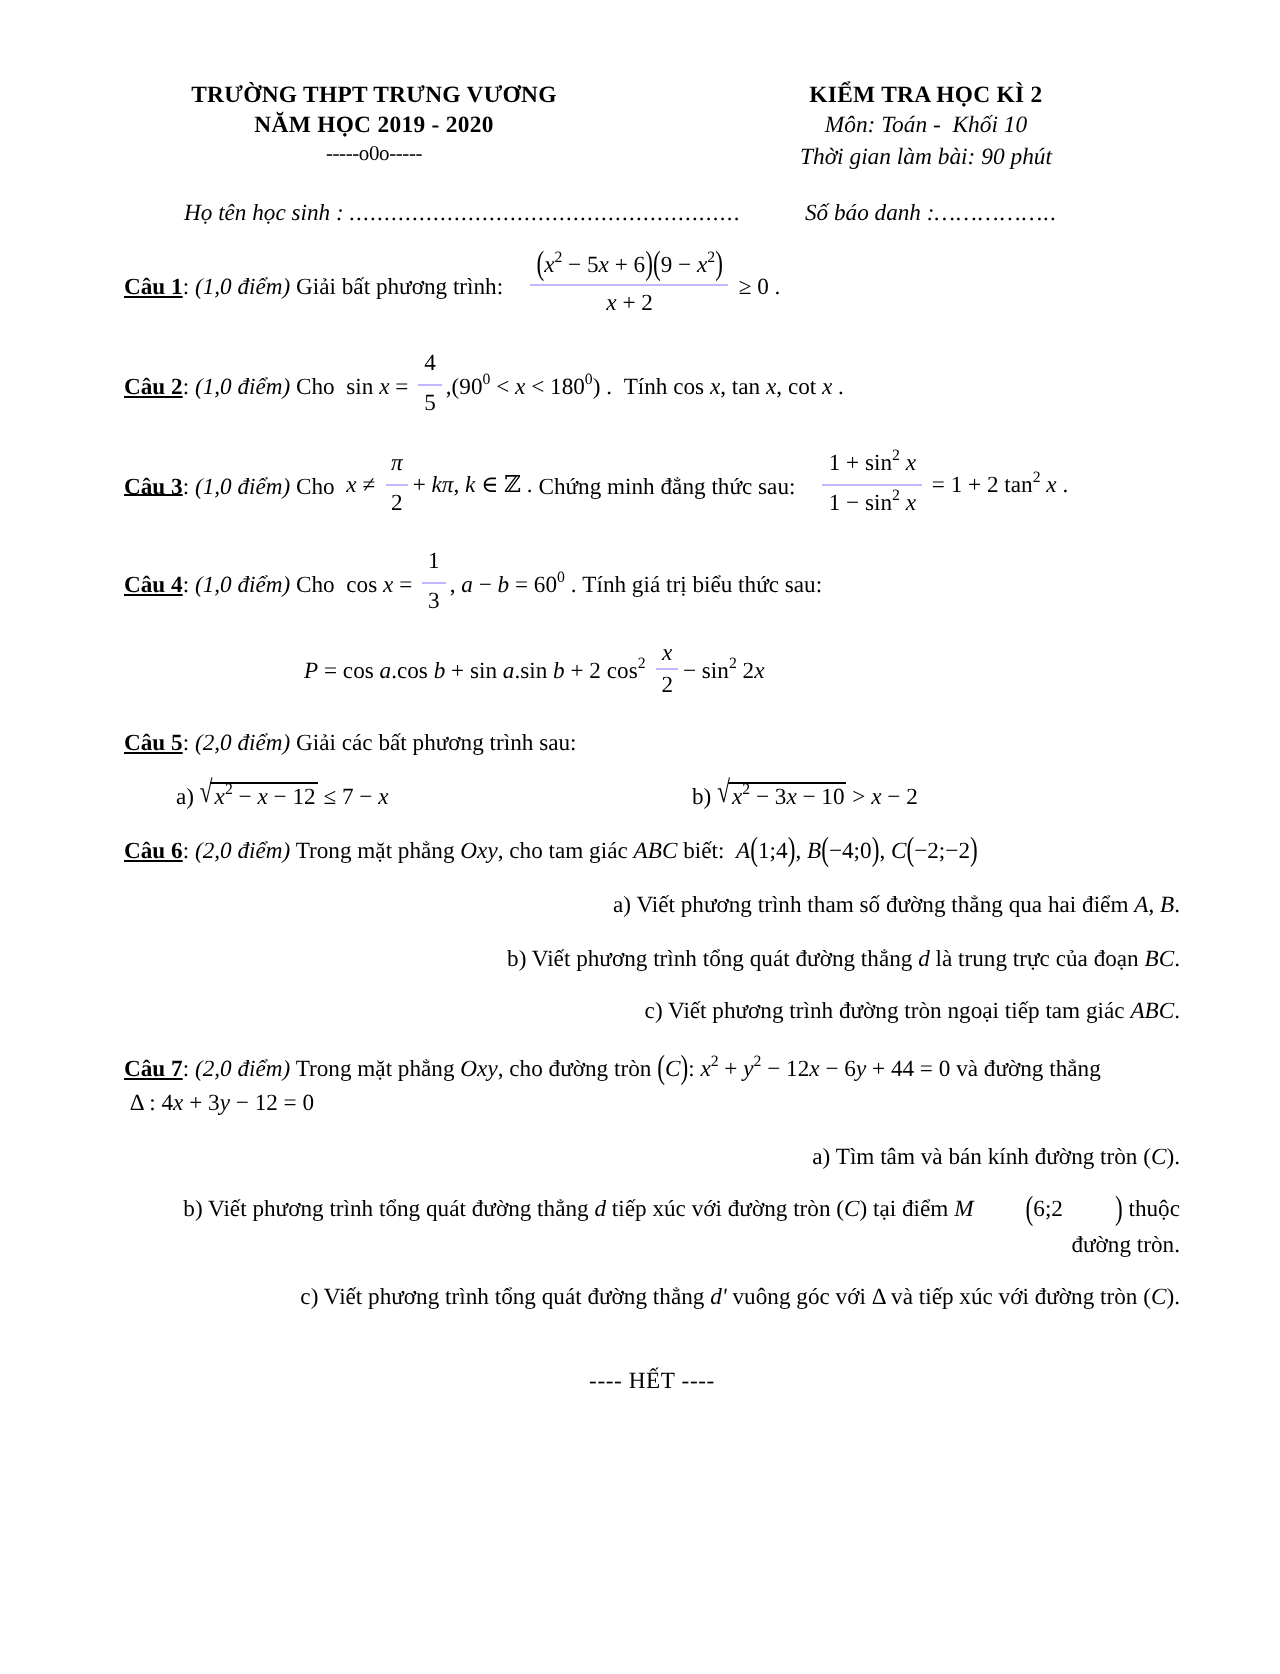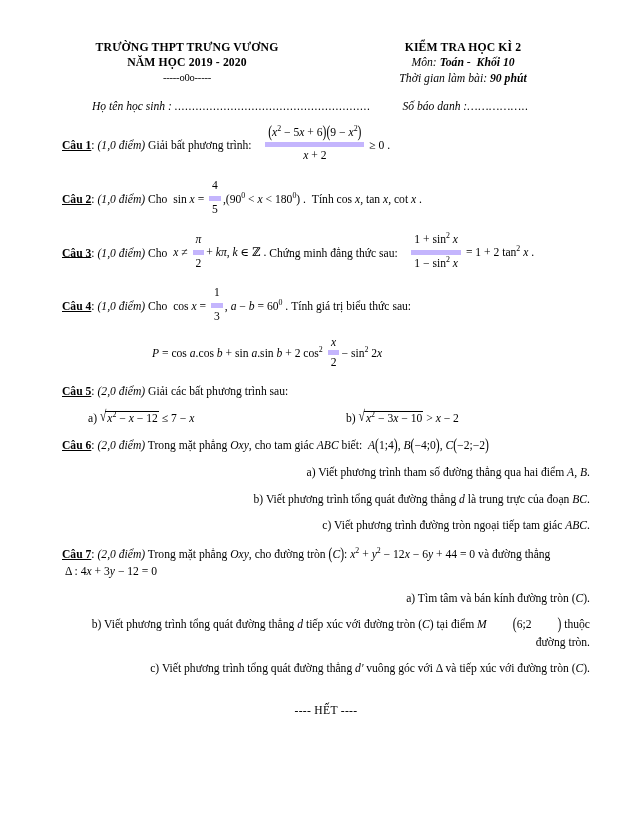--- a/index.html
+++ b/index.html
@@ -40,21 +40,21 @@
   .header-right { width: 230px; }
   .h-bold {
     font-weight: bold;
     font-size: 11.7px;
     letter-spacing: 0.15px;
   }
   .h-ital {
     font-style: italic;
     font-size: 11.7px;
   }
-  .h-ital b { font-weight: bold; text-align: right; }
+  .h-ital b { font-weight: normal; text-align: right; }
   .o0o {
     font-size: 10.5px;
     letter-spacing: -0.2px;
   }
 
   
   .student-line {
     padding: 14px 62px 0 92px;
     box-sizing: border-box;
     font-style: italic;
@@ -118,21 +118,21 @@
     display: inline-block;
     vertical-align: middle;
     text-align: center;
     margin: 0 2px;
     position: relative;
     top: -0.15em;
   }
   .frac .num {
     display: block;
     padding: 0 3px 1px 3px;
-    border-bottom: 5px solid #c4b5fd;
+    border-bottom: 1px solid #c4b5fd;
     white-space: nowrap;
   }
   .frac .den {
     display: block;
     padding: 1px 3px 0 3px;
     white-space: nowrap;
   }
 
   
   .paren {

